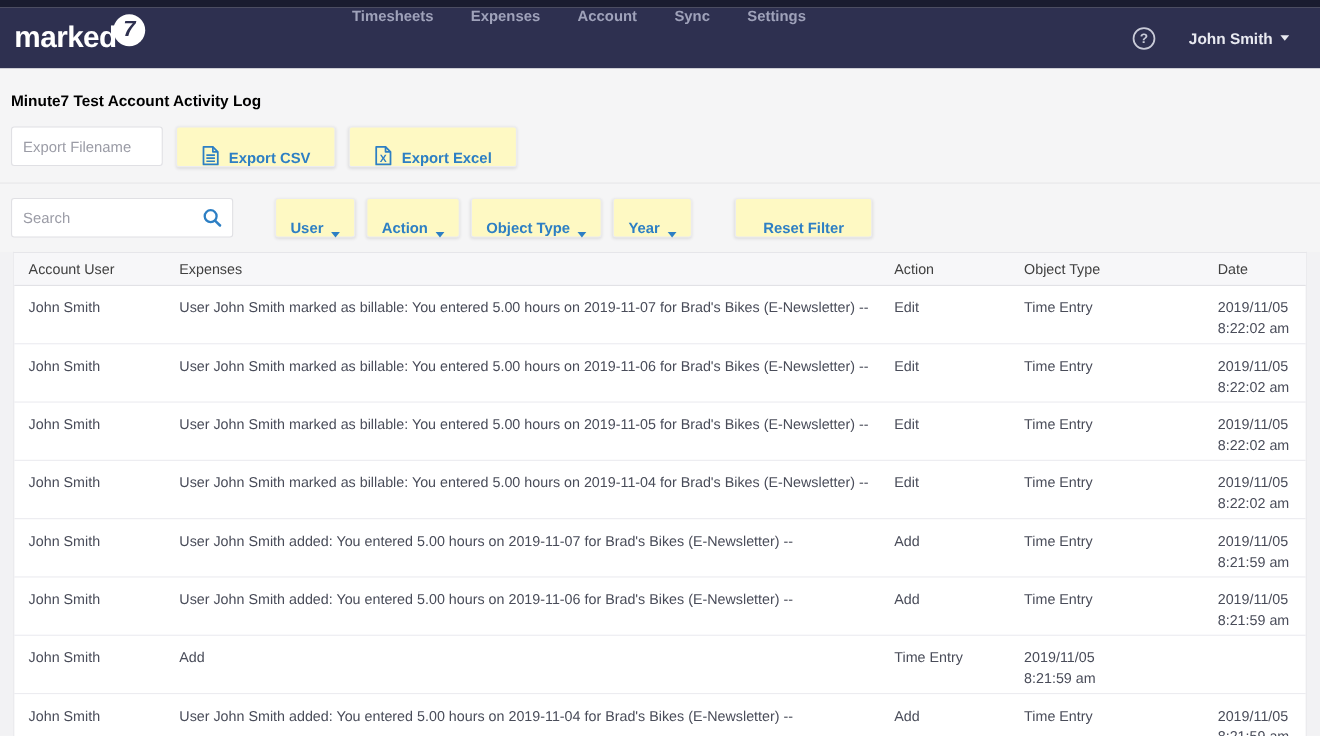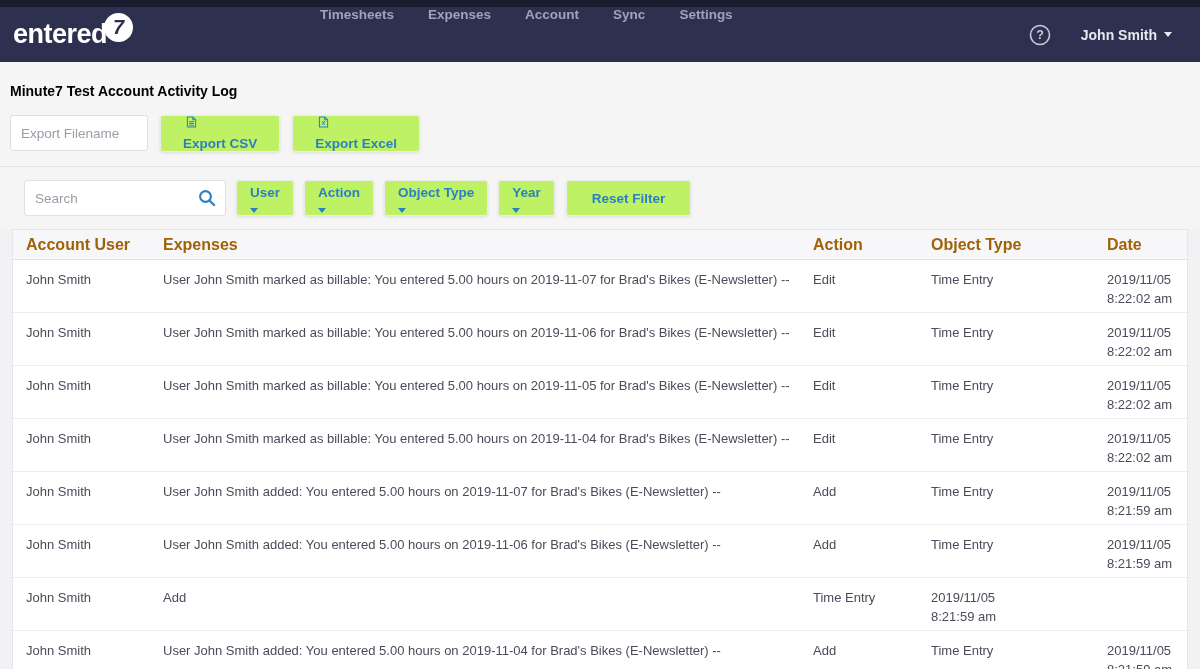--- a/index.html
+++ b/index.html
@@ -52,58 +52,58 @@
   .page-title { font-size:14px; font-weight:bold; color:#000000; margin-bottom:16px; }
   .export-row { display:flex; align-items:stretch; }
   .text-input {
     background:#ffffff; border:1px solid #e0e0e4; border-radius:3px;
     font-family:"Liberation Sans", sans-serif; font-size:13.5px; color:#404040;
     padding:0 10px; outline:none;
   }
   .text-input::placeholder { color:#9b9ca6; }
   .export-filename { width:138px; height:36px; }
   .btn {
-    background:#bef264; border:1px solid #ececef; border-radius:3px;
+    background:#fef9c3; border:1px solid #ececef; border-radius:3px;
     box-shadow:0 1px 3px rgba(0,0,0,0.10);
     color:#2d7fc4; font-size:13.5px; font-weight:bold;
-    display:flex; align-items:flex-start; justify-content:center; gap:8px;
-    cursor:pointer; font-family:"Liberation Sans", sans-serif;flex-direction:column;
+    display:flex; align-items:flex-end; justify-content:center; gap:8px;
+    cursor:pointer; font-family:"Liberation Sans", sans-serif;
   }
   .export-btn { height:37px; padding:0 22px; margin-left:12px; }
   .btn svg { display:block; }
 
   
-  .filter-row { background:#f5f5f6; padding:13px 10px 13px 24px; display:flex; align-items:center; }
+  .filter-row { background:#f5f5f6; padding:13px 10px 13px 10px; display:flex; align-items:center;gap:28px; }
   .search-wrap { position:relative; width:202px; }
   .search-input { width:202px; height:36px; padding-right:34px; }
   .search-icon { position:absolute; right:10px; top:9px; }
   .dropdown-btn { height:36px; padding:0 13px; margin-left:10px; gap:7px; }
   .dropdown-btn .caret-down { border-top-width:5px; position:relative; top:1px; }
   .reset-btn { height:36px; padding:0 25px; margin-left:11px; }
 
   
   .table-card {
     margin:0 12px; background:#ffffff; border:1px solid #e6e6ea; border-bottom:none;
   }
   .tgrid { display:grid; grid-template-columns:150px 650px 118px 176px 1fr; }
   .thead { background:#f7f7f9; border-bottom:1px solid #e2e2e6; height:30px; align-items:center; }
-  .th { font-size:16px; font-weight:bold; color:#a16207; }
+  .th { font-size:13px; font-weight:normal; color:#404040; }
   .trow { border-bottom:1px solid #ececf0; height:53px; }
   .td { font-size:13px; color:#494c59; padding-top:10px; line-height:19px; }
   .col-user { padding-left:13px; }
   .date-line { white-space:nowrap; }
 </style>
 </head>
 <body>
 
 <div class="window-strip"></div>
 
 <header class="topbar">
   <div class="logo">
-    <span class="logo-text">entered</span>
+    <span class="logo-text">marked</span>
     <span class="logo-badge">7</span>
   </div>
 
   <nav class="nav-menu">
       <a class="nav-item">
         <span>Timesheets</span>
       </a>
       <a class="nav-item">
         <span>Expenses</span>
       </a>

